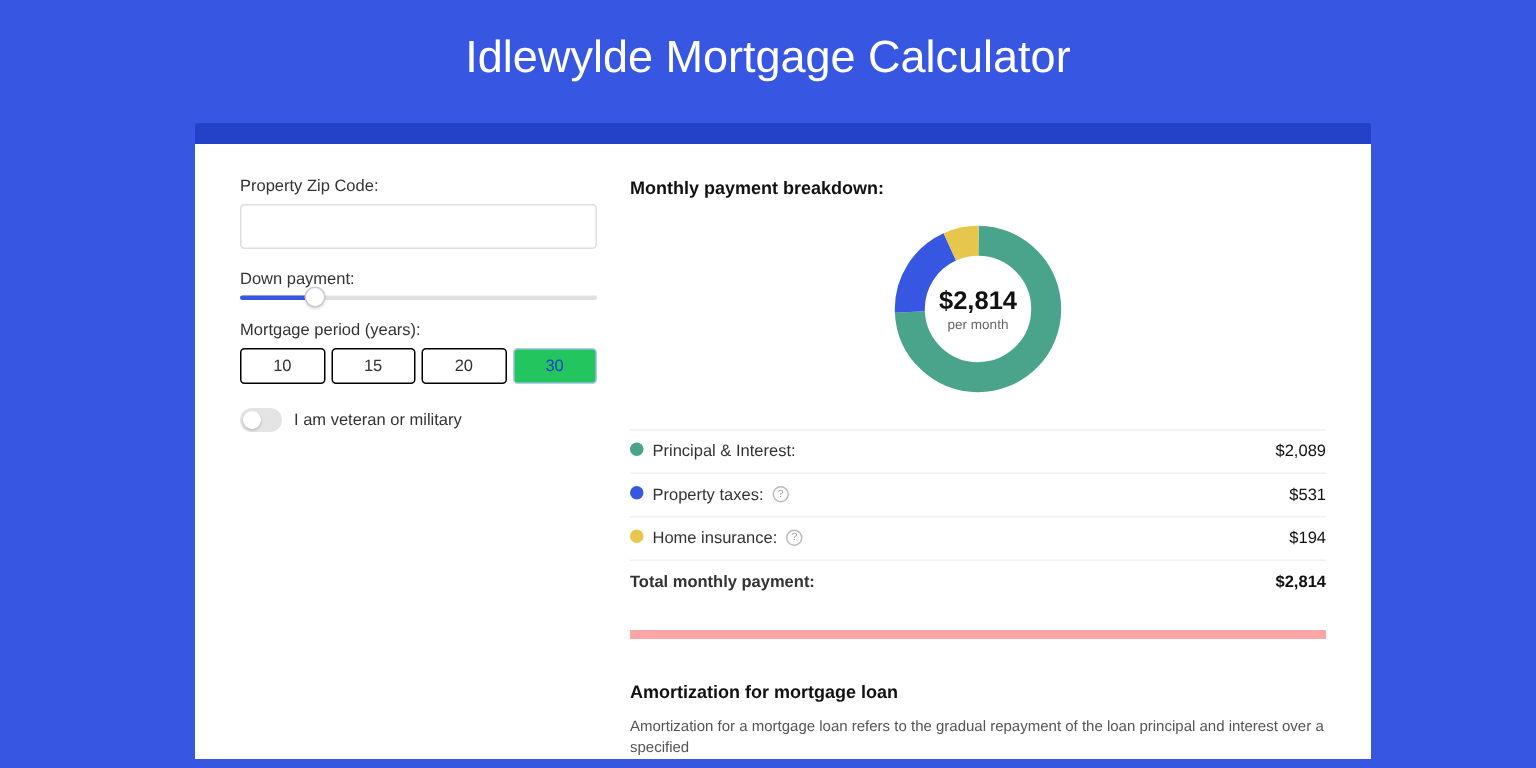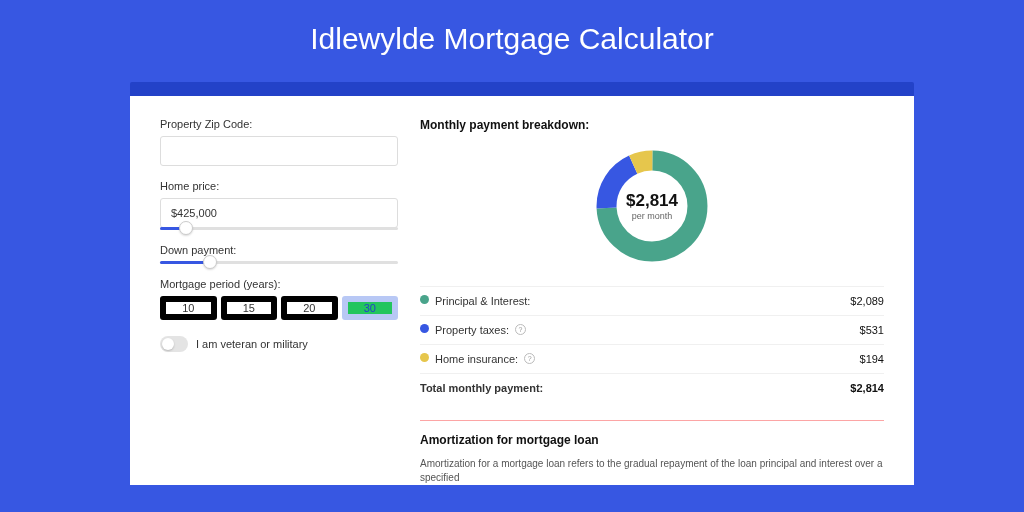--- a/index.html
+++ b/index.html
@@ -12,21 +12,21 @@
   .field { margin-bottom: 14px; }
   .field-label { font-size: 11px; color: #333; margin-bottom: 6px; display: block; }
   .text-input { width: 100%; height: 30px; border: 1px solid #ddd; border-radius: 3px; padding: 0 10px; font-size: 11px; color: #333; }
   .slider-track { position: relative; height: 3px; background: #e0e0e0; margin-top: -1px; border-radius: 2px; }
   .slider-fill { position: absolute; height: 3px; background: #3757E2; left: 0; top: 0; border-radius: 2px; }
   .slider-thumb { position: absolute; width: 14px; height: 14px; background: #fff; border: 1px solid #ccc; border-radius: 50%; top: -6px; box-shadow: 0 1px 2px rgba(0,0,0,0.15); cursor: pointer; }
   .dp-row { display: flex; gap: 6px; }
   .dp-row .text-input:first-child { flex: 1; }
   .dp-row .text-input:last-child { width: 68px; }
   .period-row { display: flex; gap: 4px; }
-  .period-btn { flex: 1; height: 24px; border: 6px solid #000000; background: #fff; font-size: 11px; color: #333; border-radius: 3px; cursor: pointer; }
+  .period-btn { flex: 1; height: 24px; border: 1px solid #000000; background: #fff; font-size: 11px; color: #333; border-radius: 3px; cursor: pointer; }
   .period-btn.active { background: #22c55e; border-color: #b8c8f5; color: #2342C8; font-weight: 400; }
   .vet-row { display: flex; align-items: center; gap: 8px; margin-top: 16px; }
   .toggle { width: 28px; height: 16px; background: #e4e4e4; border-radius: 10px; position: relative; cursor: pointer; }
   .toggle-knob { width: 12px; height: 12px; background: #fff; border-radius: 50%; position: absolute; top: 2px; left: 2px; box-shadow: 0 1px 2px rgba(0,0,0,0.2); }
   .vet-label { font-size: 11px; color: #333; }
   .section-title { font-size: 12px; font-weight: 700; color: #111; margin-bottom: 14px; }
   .donut-area { display: flex; justify-content: center; margin-bottom: 20px; }
   .donut-wrap { position: relative; width: 120px; height: 120px; }
   .donut-center { position: absolute; inset: 0; display: flex; flex-direction: column; align-items: center; justify-content: center; }
   .donut-amount { font-size: 17px; font-weight: 700; color: #111; }
@@ -35,46 +35,38 @@
   .break-row:first-of-type { border-top: 1px solid #e8e8e8; }
   .break-label { display: flex; gap: 6px; font-size: 11px; color: #333; }
   .dot { width: 9px; height: 9px; border-radius: 50%; }
   .dot.green { background: #49A48B; }
   .dot.blue { background: #3757E2; }
   .dot.yellow { background: #E6C64C; }
   .info-icon { display:inline-flex; width:11px; height:11px; border:1px solid #bbb; border-radius:50%; align-items:center; justify-content:center; font-size:7px; color:#999; cursor:help; }
   .break-val { font-size: 11px; color: #111; }
   .break-row.total .break-label { font-weight: 700; }
   .break-row.total .break-val { font-weight: 700; }
-  .amort-title { font-size: 12px; font-weight: 700; color: #111; margin-top: 18px; margin-bottom: 10px; padding-top: 12px; border-top: 1px solid #fca5a5; }
+  .amort-title { font-size: 12px; font-weight: 700; color: #111; margin-top: 18px; margin-bottom: 10px; padding-top: 28px; border-top: 6px solid #fca5a5; }
   .amort-text { font-size: 10px; color: #555; line-height: 1.4; }
 </style>
 </head>
 <body>
 
 <h1 class="hero-title">Idlewylde Mortgage Calculator</h1>
 
 <div class="card-shadow">
 <div class="card">
 
   <div class="left-col">
 
     <div class="field">
       <label class="field-label">Property Zip Code:</label>
       <input class="text-input" value="" style="">
     </div>
 
-    <div class="field">
-      <label class="field-label">Home price:</label>
-      <input class="text-input" value="$425,000" style="">
-      <div class="slider-track">
-        <div class="slider-fill" style="width:10%"></div>
-        <div class="slider-thumb" style="left:8%"></div>
-      </div>
-    </div>
 
     <div class="field">
       <label class="field-label">Down payment:</label>
       <div class="slider-track">
         <div class="slider-fill" style="width:20%"></div>
         <div class="slider-thumb" style="left:18%"></div>
       </div>
     </div>
 
 

